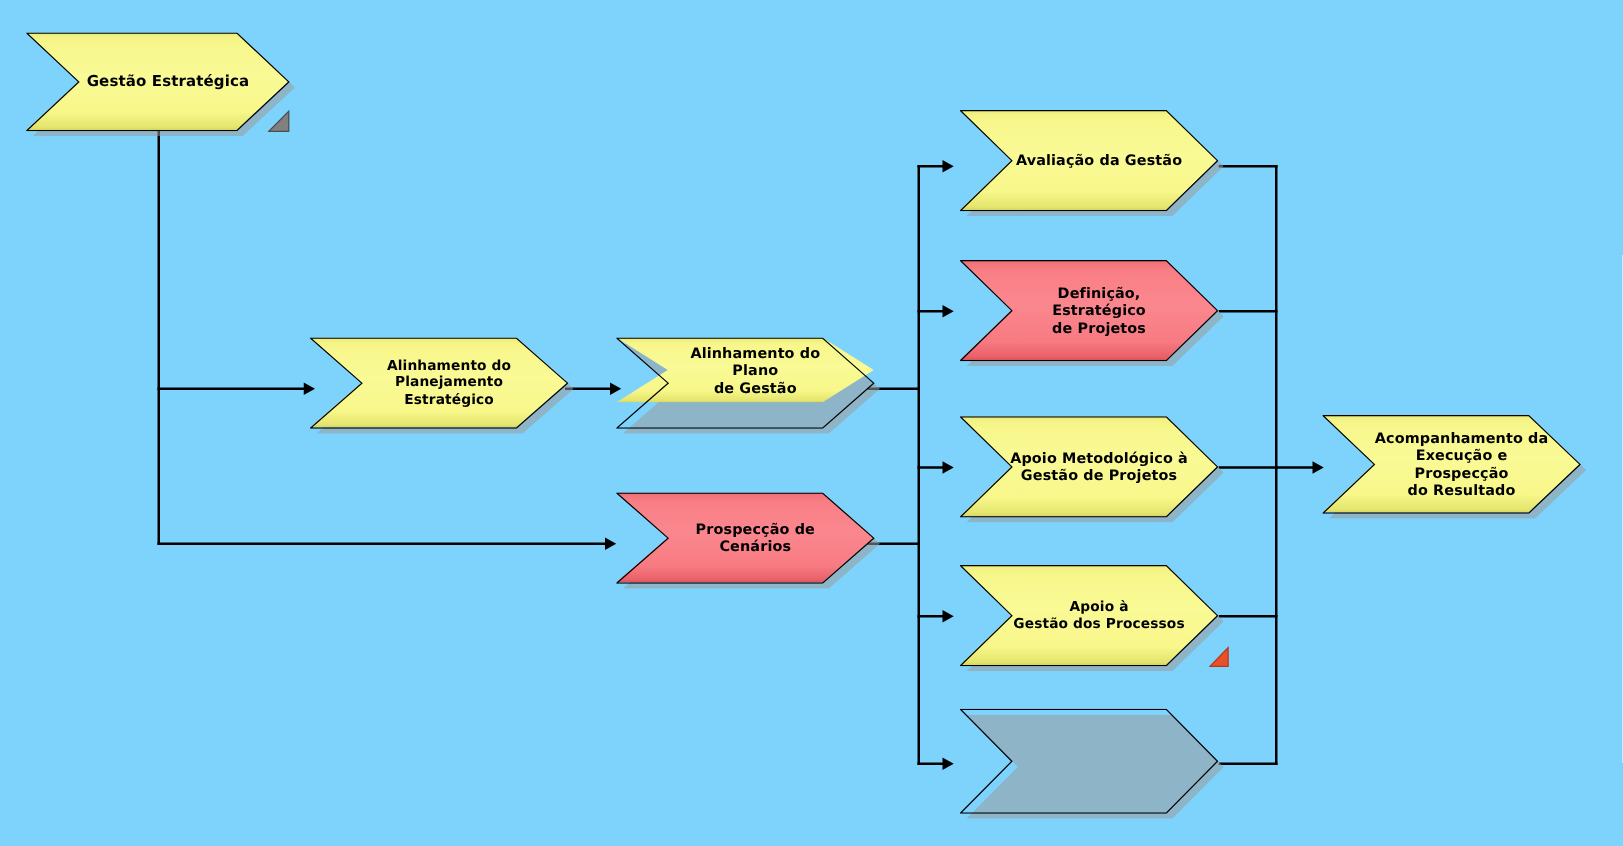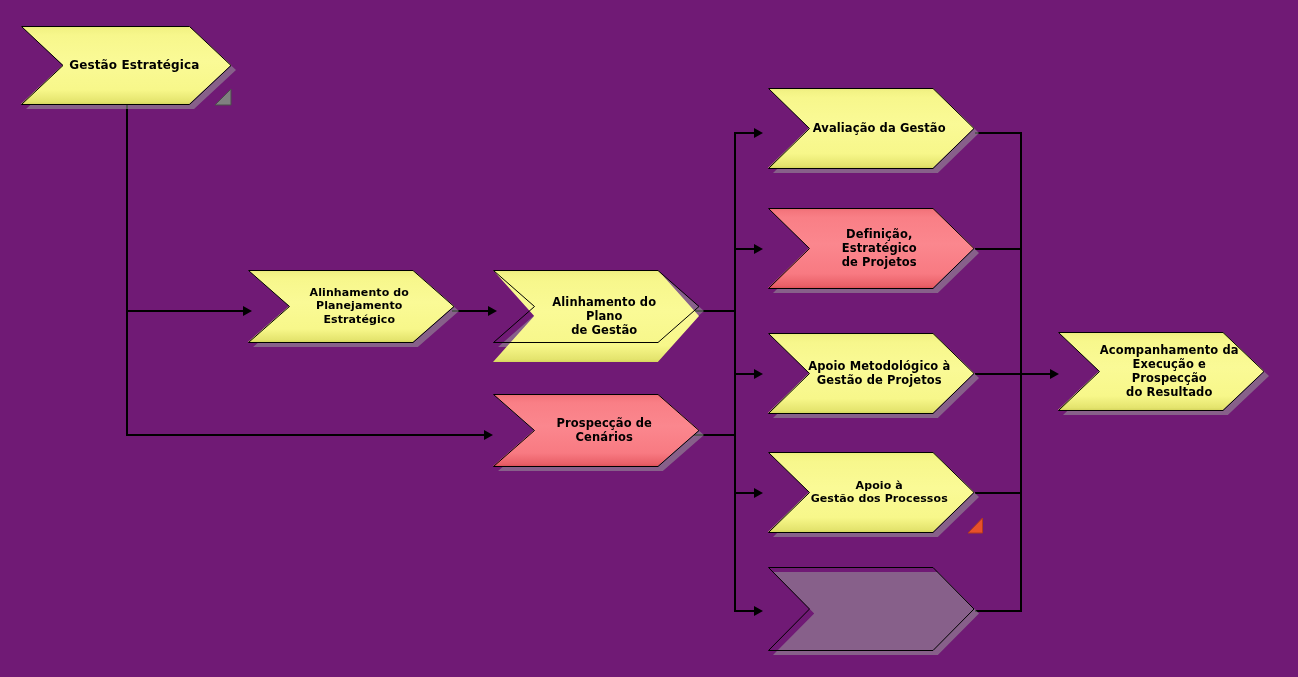--- a/index.html
+++ b/index.html
@@ -3,21 +3,21 @@
 <meta charset="utf-8">
 <style>
   html,body{margin:0;padding:0;background:#ffffff;}
   body{
     font-family:"DejaVu Sans","Liberation Sans",sans-serif;
   }
   #canvas{
     position:relative;
     width:1298px;
     height:677px;
-    background:#701a75;
+    background:#7dd3fc;
     overflow:hidden;
   }
   
   .chev{
     position:absolute;
     box-sizing:border-box;
     display:flex;
     align-items:center;
     justify-content:center;
     text-align:center;
@@ -141,21 +141,21 @@
   <div class="chev fill-yellow" style="left:248px;top:270px;width:206px;height:72px;font-size:11px;">
     <span class="lbl">Alinhamento do
 Planejamento
 Estratégico</span>
   </div>
   <svg class="chev-outline" style="left:248px;top:270px;" width="207" height="73" viewBox="0 0 207 73">
     <polygon points="0.5,0.5 165,0.5 206,36.5 165,72.5 0.5,72.5 41.5,36.5" fill="none" stroke="#000" stroke-width="1"></polygon>
   </svg>
 
   <div class="chev-shadow" style="left:498px;top:275px;width:206px;height:72px;"></div>
-  <div class="chev fill-yellow" style="left:493px;top:270px;width:206px;height:92px;font-size:11.5px;">
+  <div class="chev fill-yellow" style="left:493px;top:270px;width:206px;height:52px;font-size:11.5px;">
     <span class="lbl">Alinhamento do Plano
 de Gestão</span>
   </div>
   <svg class="chev-outline" style="left:493px;top:270px;" width="207" height="73" viewBox="0 0 207 73">
     <polygon points="0.5,0.5 165,0.5 206,36.5 165,72.5 0.5,72.5 41.5,36.5" fill="none" stroke="#000" stroke-width="1"></polygon>
   </svg>
 
   <div class="chev-shadow" style="left:498px;top:399px;width:206px;height:72px;"></div>
   <div class="chev fill-red" style="left:493px;top:394px;width:206px;height:72px;font-size:11.5px;justify-content:center;">
     <span class="lbl">Prospecção de

